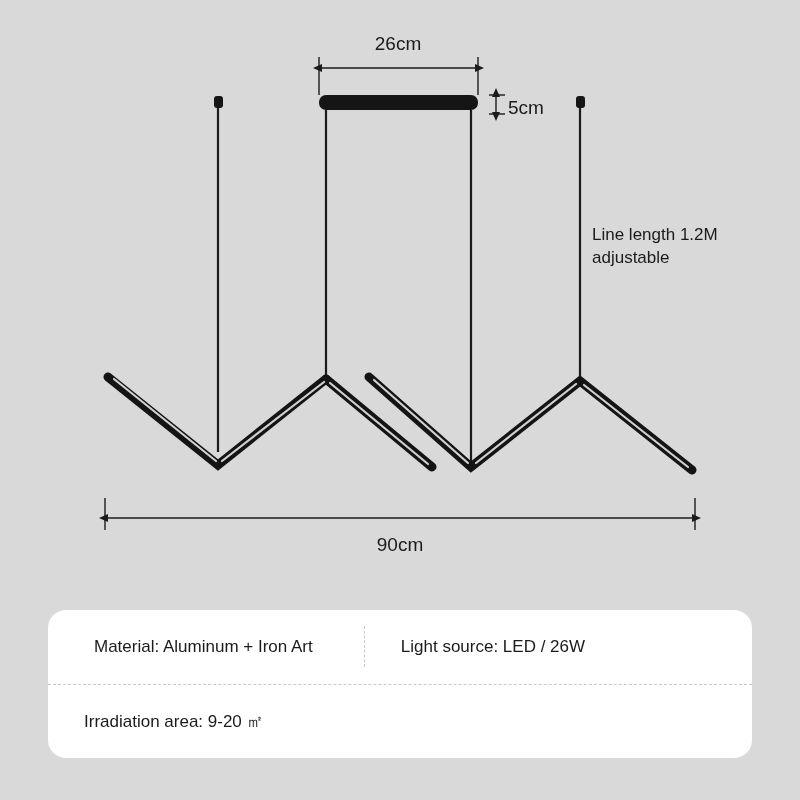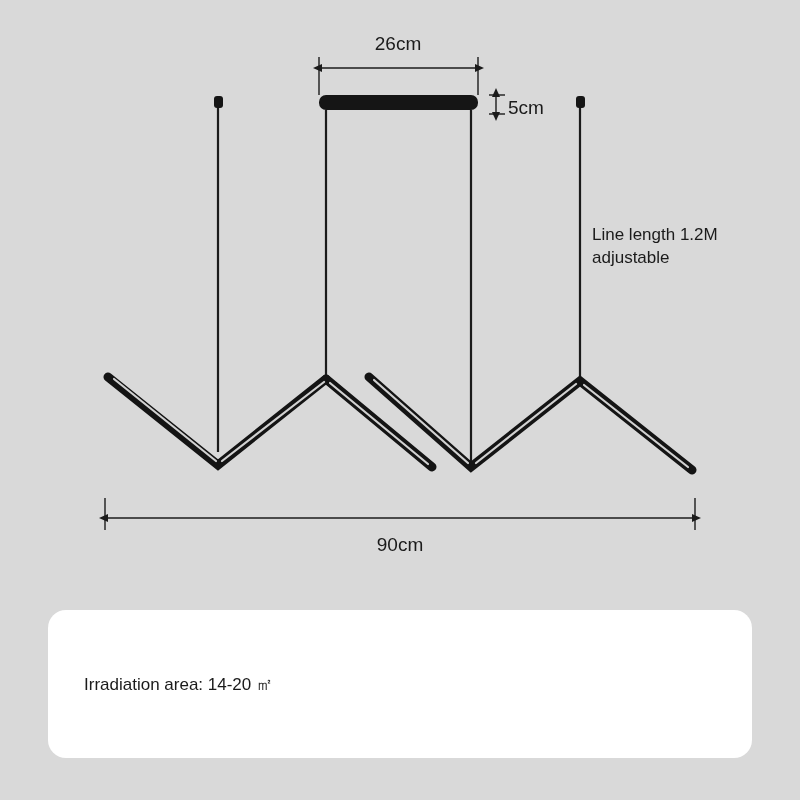--- a/index.html
+++ b/index.html
@@ -150,18 +150,22 @@
 
     <g>
       <line x1="105" y1="498" x2="105" y2="530" stroke="#1b1b1b" stroke-width="1.4"></line>
       <line x1="695" y1="498" x2="695" y2="530" stroke="#1b1b1b" stroke-width="1.4"></line>
       <line x1="108" y1="518" x2="692" y2="518" stroke="#1b1b1b" stroke-width="1.4" marker-start="url(#arrL)" marker-end="url(#arrR)"></line>
     </g>
     <text class="dim-label" x="400" y="551" text-anchor="middle">90cm</text>
   </svg>
 
   <div class="spec-card">
+    <div class="spec-row top">
+      <div class="spec-cell left">Material: Aluminum + Iron Art</div>
+      <div class="spec-cell rightwrap right">Light source: LED / 26W</div>
+    </div>
     <div class="spec-row">
-      <div class="spec-cell rightwrap right">Irradiation area: 14-20 ㎡</div>
+      <div class="spec-cell rightwrap right">Irradiation area: 9-20 ㎡</div>
     </div>
   </div>
 
 </div>
 
 </body></html>

